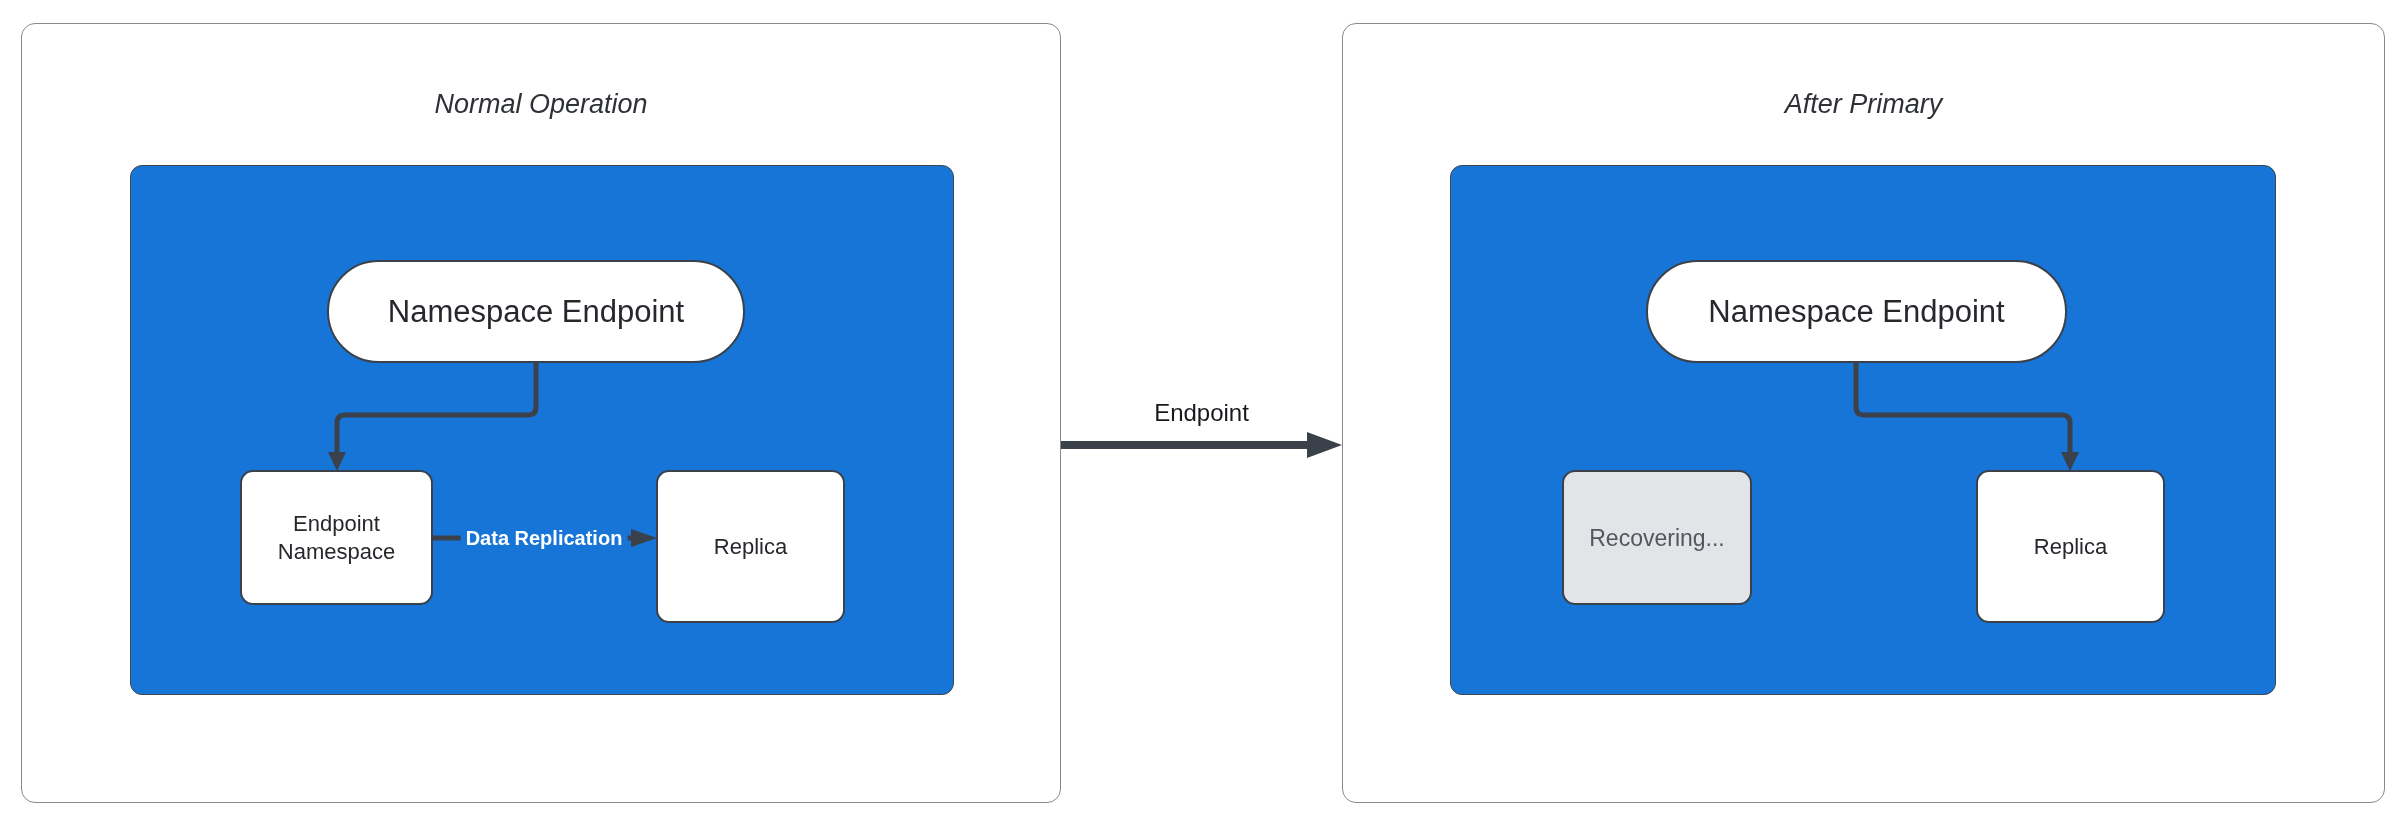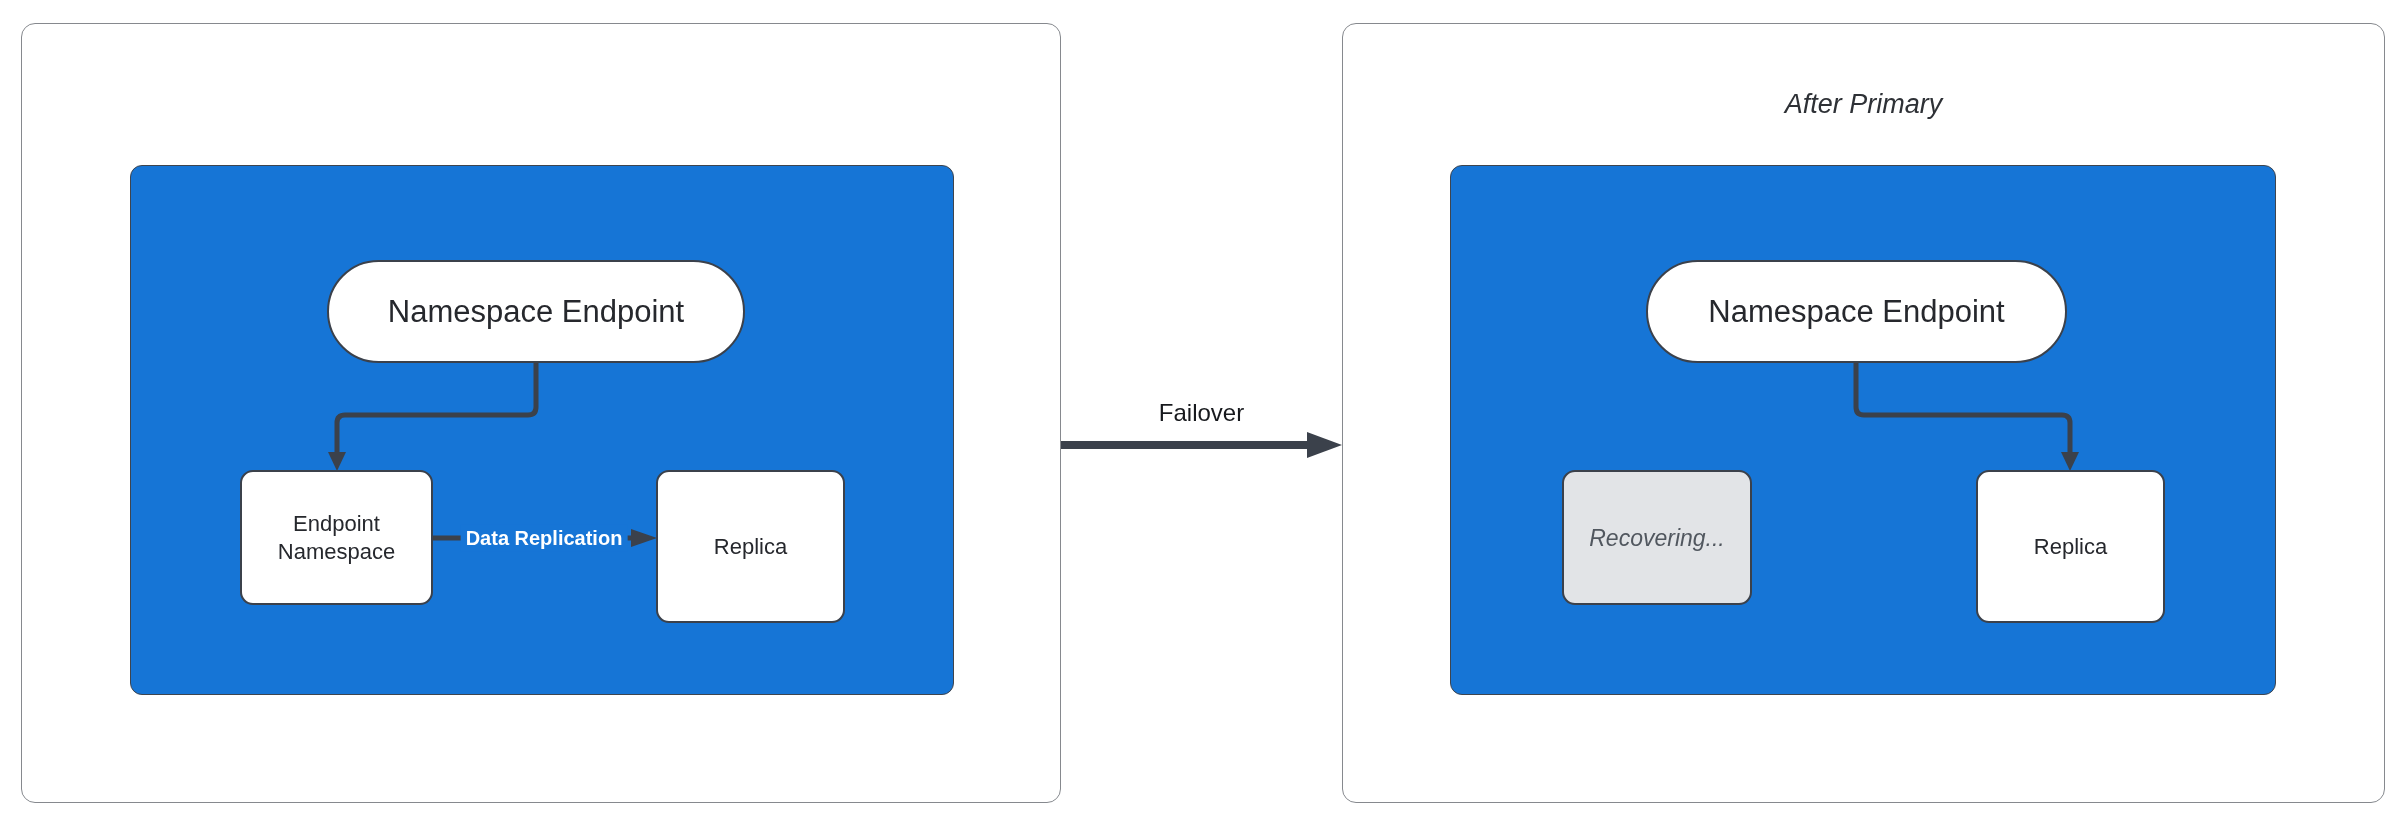--- a/index.html
+++ b/index.html
@@ -39,40 +39,41 @@
     position:absolute;width:193px;height:135px;
     background:var(--node-fill);border:2px solid var(--node-border);
     border-radius:13px;display:flex;align-items:center;justify-content:center;
     font-size:22px;line-height:28px;color:var(--node-text);text-align:center;
     padding:0 18px;
   }
   .node.left{left:109px;top:304px;}
   .node.right{left:525px;top:304px;width:189px;height:153px;}
   .node.recovering{
     background:var(--recovering-fill);color:var(--recovering-text);
-    font-style:italic;font-size:23px;
+    font-size:23px;
   }
   .edge-label{
     position:absolute;left:413px;top:372px;transform:translate(-50%,-50%);
     background:var(--container-fill);padding:2px 5px;white-space:nowrap;
     font-size:20px;font-weight:bold;color:var(--edge-label-text);
   }
   .transition{
     position:absolute;left:1061px;top:398px;width:281px;height:64px;
   }
   .transition-label{
     position:absolute;left:0;top:0;width:100%;text-align:center;
     font-size:24px;line-height:30px;color:var(--transition-text);
   }
   .transition-arrow{position:absolute;left:0;top:32px;color:var(--stroke-dark);}
 </style>
 </head>
 <body>
 
 <section class="panel" style="left:21px;width:1040px;">
+  <div class="panel-title">Normal Operation</div>
 
   <div class="cluster" style="width:824px;left:108px;">
 
     <svg class="edges" width="824" height="530" viewBox="0 0 824 530">
 
       <path d="M405,195 L405,241 Q405,249 397,249 L214,249 Q206,249 206,257 L206,287" fill="none" stroke="currentColor" stroke-width="5" stroke-linejoin="round"></path>
       <polygon points="197,286 215,286 206,305" fill="currentColor"></polygon>
 
       <path d="M302,372 L500,372" fill="none" stroke="currentColor" stroke-width="5"></path>
       <polygon points="500,363 500,381 526,372" fill="currentColor"></polygon>
@@ -82,21 +83,21 @@
 
     <div class="node left">Endpoint Namespace</div>
 
     <div class="node right">Replica</div>
 
     <div class="edge-label">Data Replication</div>
   </div>
 </section>
 
 <div class="transition">
-  <div class="transition-label">Failover</div>
+  <div class="transition-label">Endpoint</div>
   <svg class="transition-arrow" width="281" height="30" viewBox="0 0 281 30">
     <path d="M0,15 L248,15" fill="none" stroke="currentColor" stroke-width="8"></path>
     <polygon points="246,2 246,28 281,15" fill="currentColor"></polygon>
   </svg>
 </div>
 
 <section class="panel" style="left:1342px;width:1043px;">
   <div class="panel-title">After Primary</div>
 
   <div class="cluster" style="width:826px;">

